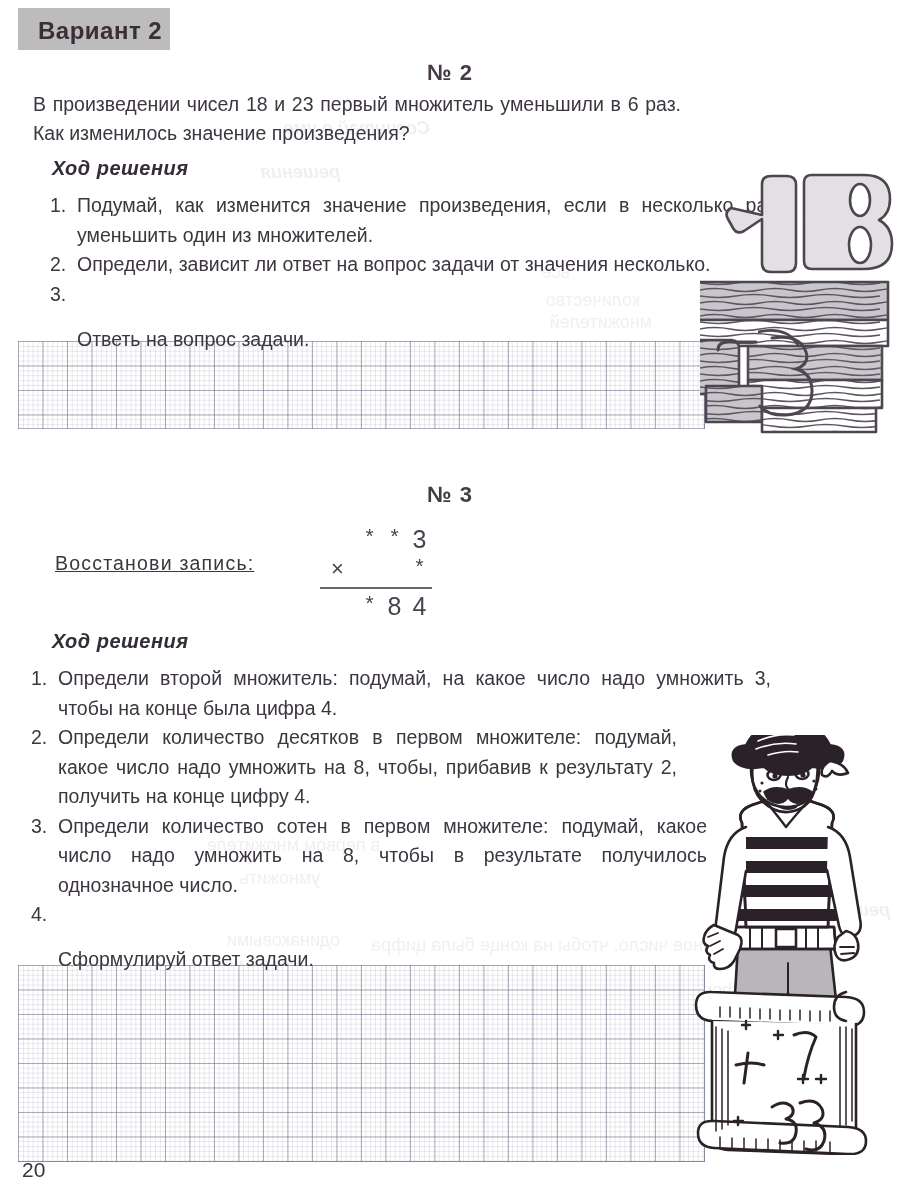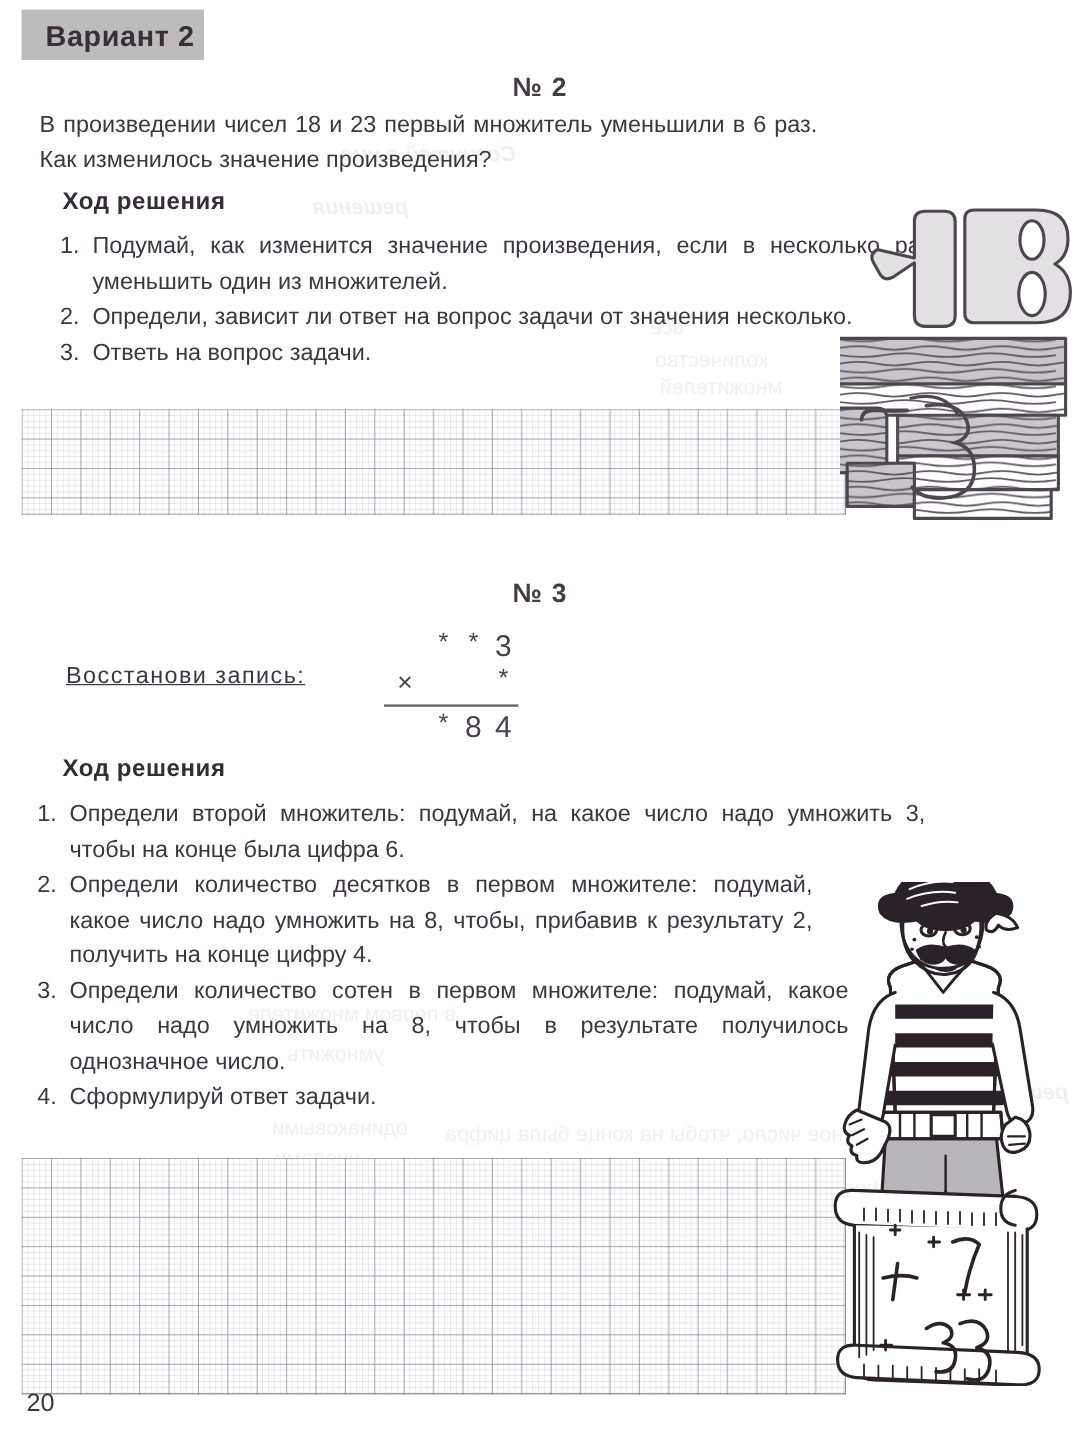--- a/index.html
+++ b/index.html
@@ -72,20 +72,21 @@
     line-height: 29px;
     color: #3d3640;
     text-align: justify;
   }
 
   .section-title {
     position: absolute;
     z-index: 3;
     font-size: 20px;
     font-weight: bold;
+    font-style: italic;
     color: #342c37;
     letter-spacing: 0.5px;
   }
 
   
   .steps {
     position: absolute;
     z-index: 3;
     font-size: 19.5px;
     line-height: 29.5px;
@@ -99,21 +100,21 @@
   .step .num {
     flex: 0 0 auto;
     width: 27px;
     text-align: left;
   }
   .step .txt {
     flex: 1 1 auto;
     text-align: justify;
     text-justify: inter-word;
   }
-  .step .txt.nojust { text-align: left; }
+  .step .txt.nojust { text-align: left; margin-top: 45px; }
 
   
   .grid {
     position: absolute;
     z-index: 2;
     background-color: #ffffff;
     background-image:
       linear-gradient(to right,  rgba(120,124,145,0.16) 1px, transparent 1px),
       linear-gradient(to bottom, rgba(120,124,145,0.16) 1px, transparent 1px),
       linear-gradient(to right,  rgba(108,112,136,0.55) 1px, transparent 1px),
@@ -291,21 +292,21 @@
     <span class="cell">8</span>
     <span class="cell">4</span>
   </div>
 </div>
 
 <div class="section-title" style="left:52px; top:630px;">Ход  решения</div>
 
 <div class="steps" style="left:31px; top:664px; width:740px;">
   <div class="step">
     <span class="num">1.</span>
-    <span class="txt">Определи второй множитель: подумай, на какое число надо умножить 3, чтобы на конце была цифра 6.</span>
+    <span class="txt">Определи второй множитель: подумай, на какое число надо умножить 3, чтобы на конце была цифра 4.</span>
   </div>
   <div class="step" style="width:646px;">
     <span class="num">2.</span>
     <span class="txt">Определи количество десятков в первом множителе: подумай, какое число надо умножить на 8, чтобы, прибавив к результату 2, получить на конце цифру 4.</span>
   </div>
   <div class="step" style="width:676px;">
     <span class="num">3.</span>
     <span class="txt">Определи количество сотен в первом множителе: подумай, какое число надо умножить на 8, чтобы в результате получилось однозначное число.</span>
   </div>
   <div class="step">

